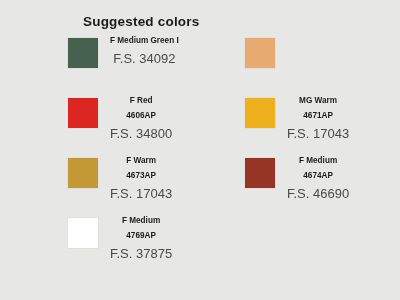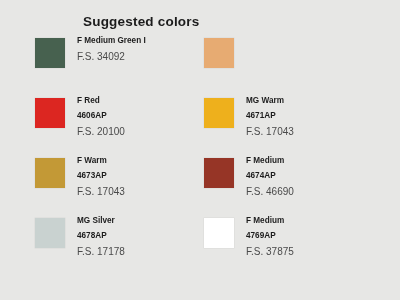--- a/index.html
+++ b/index.html
@@ -12,40 +12,41 @@
     background: #e7e7e5;
     font-family: "Liberation Sans", sans-serif;
     overflow: hidden;
   }
   .panel {
     position: relative;
     width: 400px;
     height: 292px;
     background: #e7e7e5;
     box-sizing: border-box;
+    text-align: center;
   }
   .panel-title {
     position: absolute;
     left: 83px;
     top: 14px;
     font-size: 13.5px;
     font-weight: bold;
     color: #1b1b1b;
     letter-spacing: 0.2px;
   }
   .color-grid {
     position: absolute;
     left: 0;
     top: 37px;
     width: 400px;
     display: grid;
     grid-template-columns: 165px 165px;
     grid-auto-rows: 60px;
-    column-gap: 4px;
-    padding-left: 35px;
+    column-gap: 12px;
+    padding-left: 68px;
     box-sizing: border-box;
   }
   .color-item {
     display: flex;
     align-items: flex-start;
     height: 60px;
   }
   .swatch {
     width: 30px;
     height: 30px;
@@ -66,21 +67,21 @@
     margin-bottom: 6.5px;
   }
   .color-code {
     font-size: 8.2px;
     font-weight: bold;
     color: #1c1c1c;
     white-space: nowrap;
     margin-bottom: 7px;
   }
   .color-fs {
-    font-size: 10px;
+    font-size: 13px;
     font-weight: normal;
     color: #4a4a4a;
     white-space: nowrap;
   }
 </style>
 </head>
 <body style="background: rgb(231, 231, 229);">
 
 <div class="panel" style="background: rgb(231, 231, 229);">
 
@@ -98,21 +99,21 @@
 
     <div class="color-item">
       <div class="swatch" style="background:#e7ab72"></div>
     </div>
 
     <div class="color-item">
       <div class="swatch" style="background:#dc2621"></div>
       <div class="color-text">
         <div class="color-name">F Red</div>
         <div class="color-code">4606AP</div>
-        <div class="color-fs">F.S. 20100</div>
+        <div class="color-fs">F.S. 34800</div>
       </div>
     </div>
 
     <div class="color-item">
       <div class="swatch" style="background:#eeb01c"></div>
       <div class="color-text">
         <div class="color-name">MG Warm</div>
         <div class="color-code">4671AP</div>
         <div class="color-fs">F.S. 17043</div>
       </div>
@@ -129,28 +130,20 @@
 
     <div class="color-item">
       <div class="swatch" style="background:#963526"></div>
       <div class="color-text">
         <div class="color-name">F Medium</div>
         <div class="color-code">4674AP</div>
         <div class="color-fs">F.S. 46690</div>
       </div>
     </div>
 
-    <div class="color-item">
-      <div class="swatch" style="background:#c9d2d0"></div>
-      <div class="color-text">
-        <div class="color-name">MG Silver</div>
-        <div class="color-code">4678AP</div>
-        <div class="color-fs">F.S. 17178</div>
-      </div>
-    </div>
 
     <div class="color-item">
       <div class="swatch" style="background:#ffffff"></div>
       <div class="color-text">
         <div class="color-name">F Medium</div>
         <div class="color-code">4769AP</div>
         <div class="color-fs">F.S. 37875</div>
       </div>
     </div>
 

